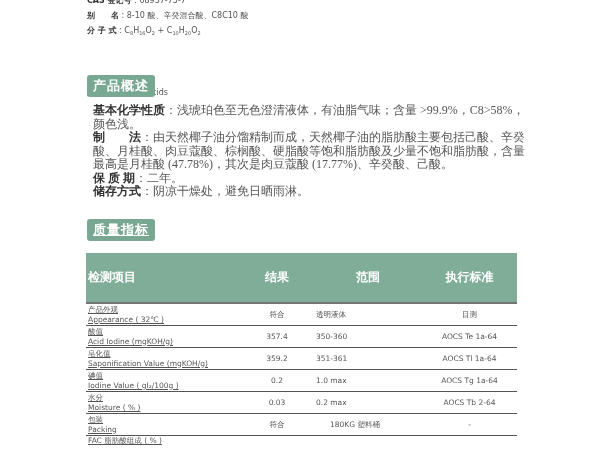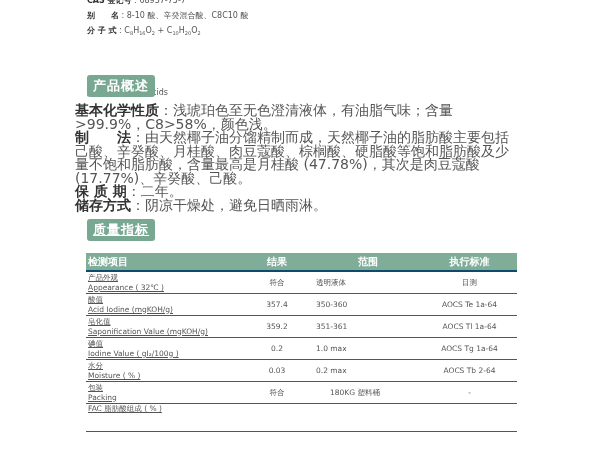--- a/index.html
+++ b/index.html
@@ -9,30 +9,30 @@
     color: #4a4a4a; position: relative;
   }
   .info { position: absolute; left: 87px; font-size: 8px; line-height: 14px; white-space: nowrap; }
   .info .lbl { font-weight: bold; color: #333; display: inline-block; }
   .info .val { color: #555; }
   .heading {
     position: absolute; left: 87px; height: 22px; padding: 0 6px;
     background: #78a892; color: #fff; font-weight: bold; font-size: 13px;
     line-height: 22px; border-radius: 3px; letter-spacing: 1px;
   }
-  .para { position: absolute; left: 75px; width: 440px; font-size: 14px; line-height: 13.5px; color: #555; }
+  .para { position: absolute; left: 93px; width: 440px; font-size: 12px; line-height: 13.5px; color: #555; font-family: Liberation Serif, serif; }
   .para .b { font-weight: bold; color: #333; }
   sub { font-size: 5px; vertical-align: -2px; }
   table.spec {
     position: absolute; left: 86px; top: 253px; width: 431px;
     border-collapse: collapse; font-size: 7.5px; color: #555;
   }
   table.spec th {
     background: #7fad98; color: #fff; font-weight: bold; height: 17px;
-    padding: 0 2px; font-size: 10px; border-bottom: 2px solid #0c4a6e;
+    padding: 16px 2px; font-size: 12px; border-bottom: 2px solid #737373;
   }
   table.spec th.c0 { text-align: left; }
   table.spec td { height: 21px; border-bottom: 1px solid #555; padding: 0 2px; line-height: 9.5px; }
   table.spec td.c0 { text-align: left; width: 150px; text-decoration: underline; }
   table.spec td.c1 { text-align: center; width: 70px; }
   table.spec td.c2 { text-align: left; width: 90px; }
   table.spec td.c3 { text-align: center; }
   table.spec td .cn { display: block; }
   table.spec td .en { display: block; }
   table.spec tr.last td { height: 27px; vertical-align: top; border-bottom: 1.5px solid #555; }

